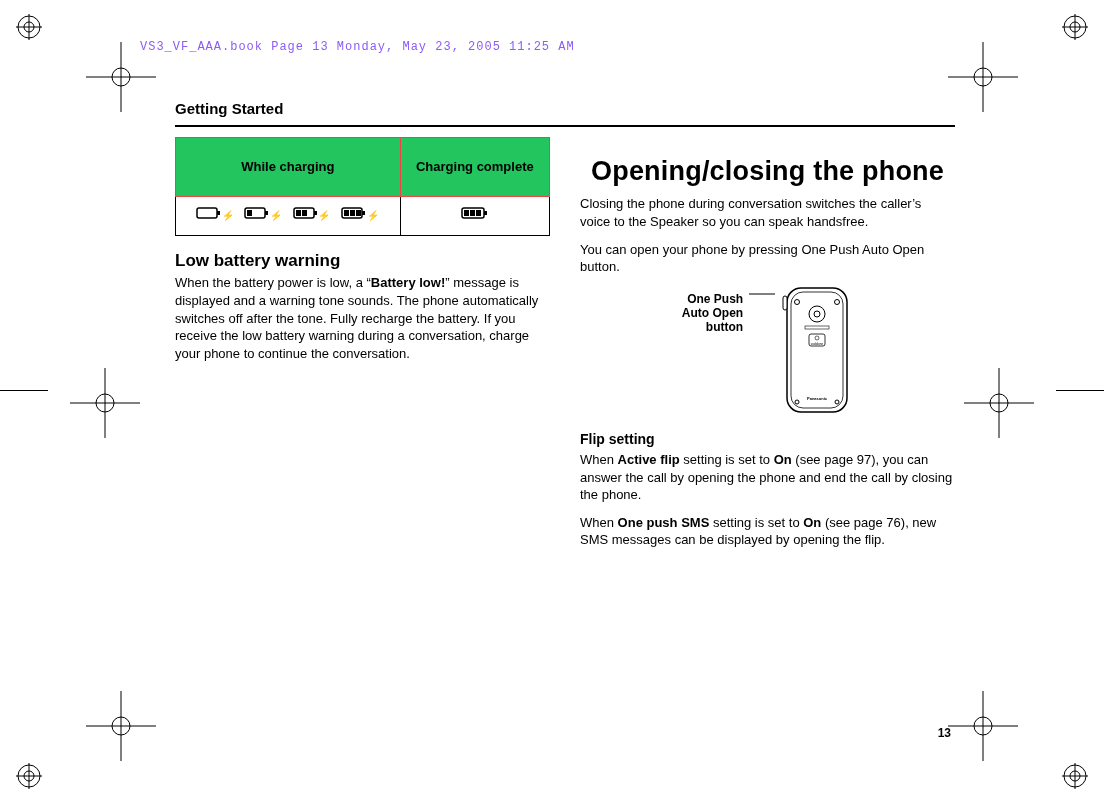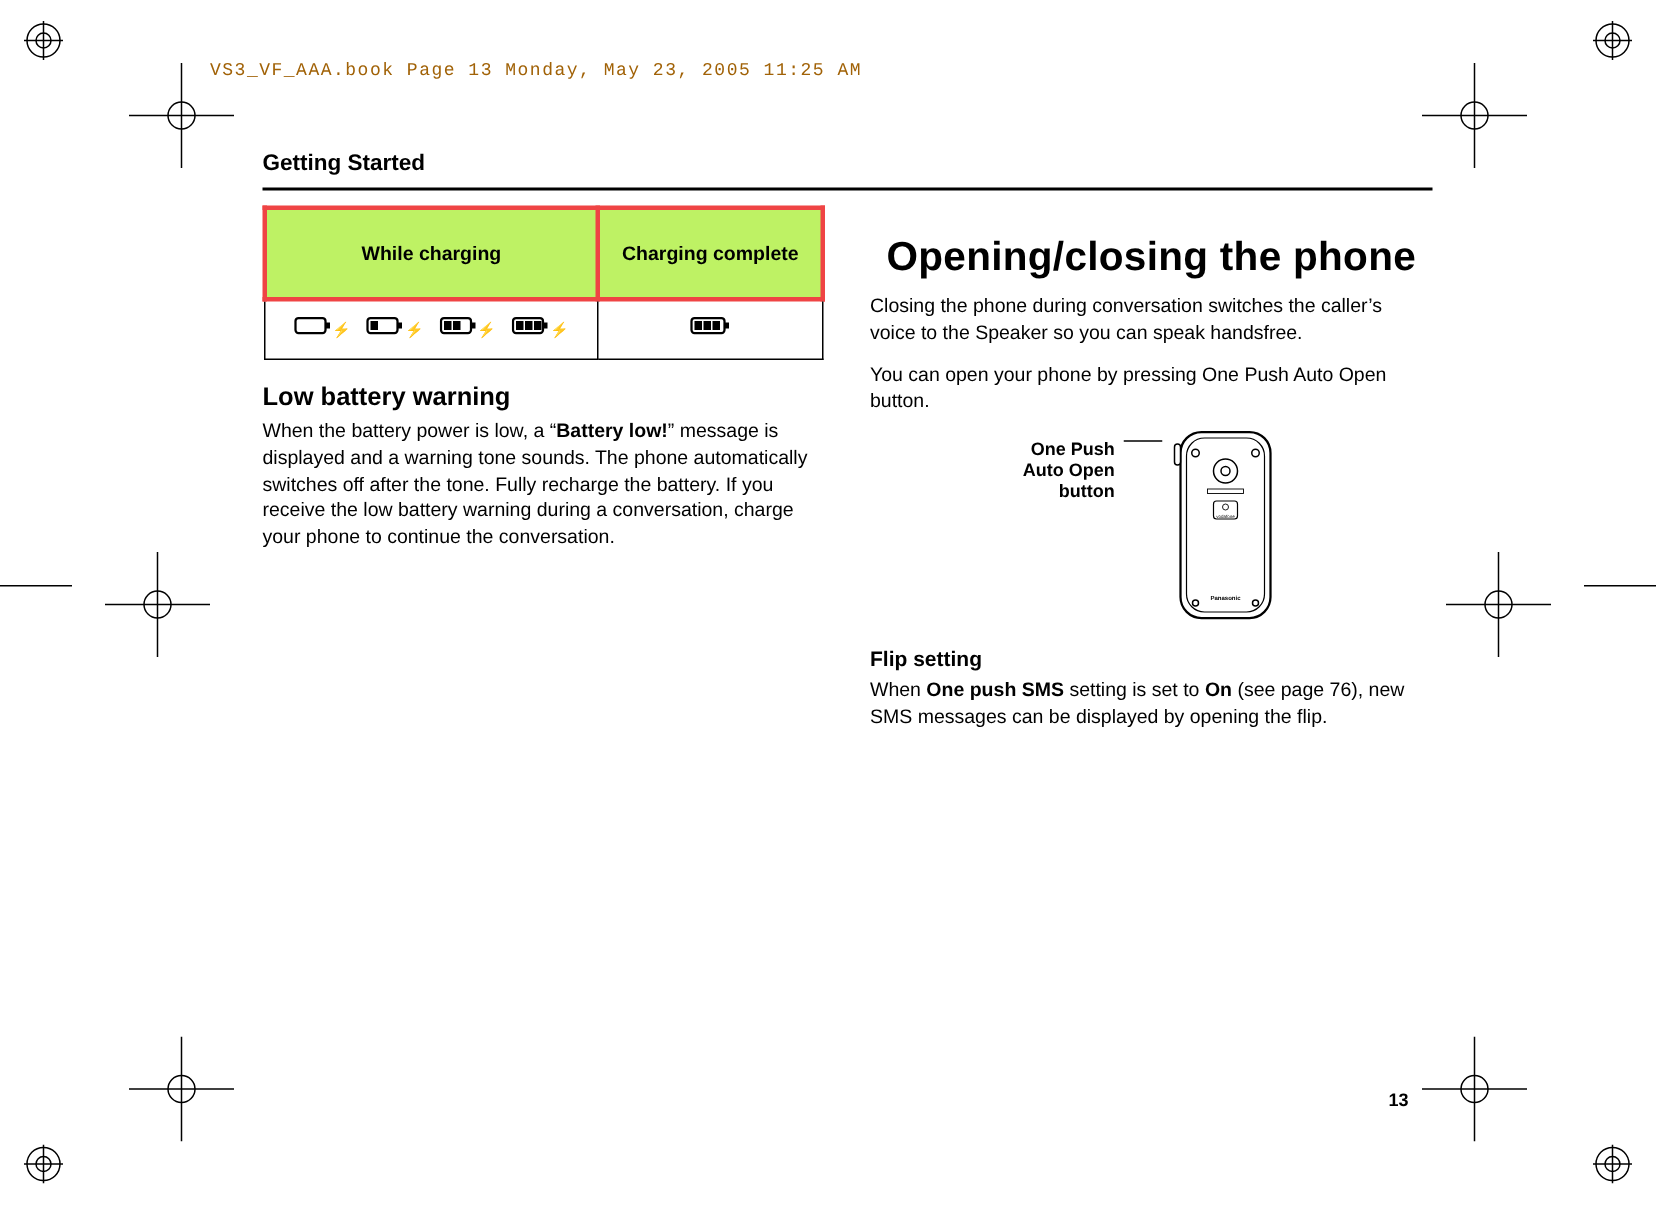--- a/index.html
+++ b/index.html
@@ -11,41 +11,41 @@
   .reg.bl{bottom:14px;left:16px}.reg.br{bottom:14px;right:16px}
   .edge-mark{position:absolute;background:#000}
   .edge-h{height:1px;width:48px}
   .em-left{left:0;top:390px}.em-right{right:0;top:390px}
   .crosshair{position:absolute;width:70px;height:70px}
   .crosshair svg{display:block}
   .ch-tl{top:42px;left:86px}.ch-tr{top:42px;right:86px}
   .ch-bl{bottom:42px;left:86px}.ch-br{bottom:42px;right:86px}
   .ch-l{left:70px;top:368px}.ch-r{right:70px;top:368px}
   
-  .stamp{position:absolute;top:40px;left:140px;font-family:"Courier New",monospace;font-size:12px;letter-spacing:1px;color:#a16207}
+  .stamp{position:absolute;top:40px;left:140px;font-family:"Courier New",monospace;font-size:12px;letter-spacing:1px;color:#8b5cf6}
   
   .sheet{position:absolute;top:100px;left:175px;width:780px;height:640px}
   .running-head{text-align:left;font-weight:700;font-size:15px;margin:0 0 8px 0}
   .rule{border:0;border-top:2px solid #000;margin:0 0 10px 0}
   .cols{display:flex;gap:30px}
   .col{flex:1;font-size:13px;line-height:1.35}
   h2.sec{font-size:17px;font-weight:700;margin:0 0 8px 0;letter-spacing:.2px;font-stretch:condensed}
   h1.major{font-size:27px;font-weight:700;text-align:center;margin:16px 0 6px 0;letter-spacing:.2px;font-stretch:condensed}
   h3.sub{font-size:17px;font-weight:700;margin:14px 0 2px 0;font-stretch:condensed}
   h4.min{font-size:14px;font-weight:700;margin:10px 0 2px 0}
   p{margin:0 0 10px 0}
   table.charge{width:100%;border-collapse:collapse;margin-bottom:10px}
-  table.charge th{border:3px solid #ef4444;background:#bef264;font-size:13px;font-weight:700;padding:20px 6px;text-align:center}
+  table.charge th{border:1px solid #ef4444;background:#22c55e;font-size:13px;font-weight:700;padding:20px 6px;text-align:center}
   table.charge td{border:1px solid #000;padding:6px;text-align:center;height:26px;vertical-align:middle}
   .batt-row{display:flex;gap:10px;justify-content:center;align-items:center}
   .batt{display:inline-block}
   .bolt{font-size:10px;position:relative;top:-1px}
   .phone-fig{display:flex;align-items:flex-start;justify-content:center;gap:6px;margin:6px 0 6px 0}
   .callout{font-size:12px;font-weight:700;text-align:right;line-height:1.2;margin-top:6px}
-  .page-num{position:absolute;right:16px;bottom:0;font-size:12px;font-weight:700}
+  .page-num{position:absolute;right:4px;bottom:0;font-size:12px;font-weight:700}
   b{font-weight:700}
 </style>
 </head>
 <body>
 
 <div class="page">
 
   <div class="reg tl">
       <svg width="26" height="26">
         <circle cx="13" cy="13" r="11" fill="none" stroke="#000"></circle>
@@ -222,20 +222,23 @@
               <circle cx="36" cy="52" r="2" fill="none" stroke="#000" stroke-width="0.6"></circle>
               <text x="36" y="59" font-size="3" text-anchor="middle" fill="#000">vodafone</text>
 
               <text x="36" y="114" font-size="4" text-anchor="middle" fill="#000" font-weight="700">Panasonic</text>
             </svg>
           </span>
         </div>
 
         <h4 class="min">Flip setting</h4>
         <p>
+          <span>When </span><b>Active flip</b><span> setting is set to </span><b>On</b><span> (see page 97), you can answer the call by opening the phone and end the call by closing the phone.</span>
+        </p>
+        <p>
           <span>When </span><b>One push SMS</b><span> setting is set to </span><b>On</b><span> (see page 76), new SMS messages can be displayed by opening the flip.</span>
         </p>
       </div>
     </div>
 
     <div class="page-num">13</div>
   </div>
 </div>
 
 </body></html>

